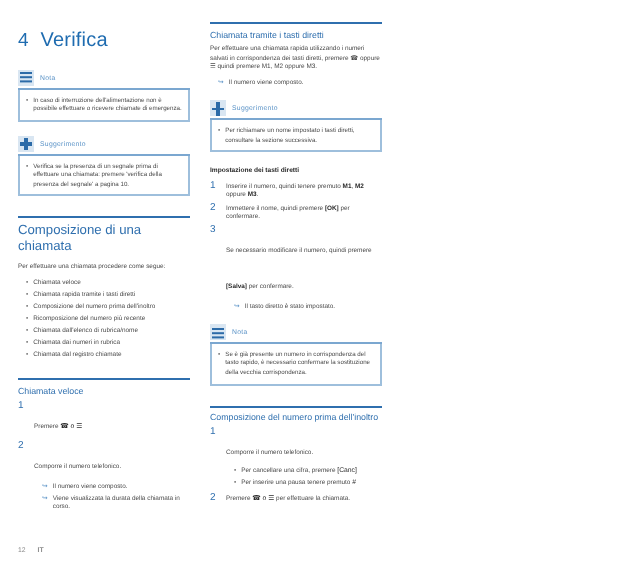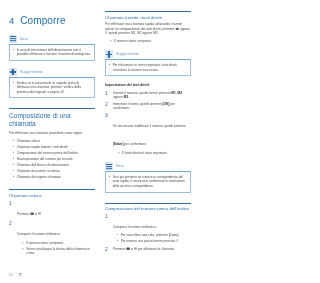--- a/index.html
+++ b/index.html
@@ -266,21 +266,21 @@
 <body>
 
 <div class="page">
 
   <div class="columns">
 
     <div class="col">
 
       <div class="chapter">
         <span class="chapter-num">4</span>
-        <span class="chapter-title">Comporre</span>
+        <span class="chapter-title">Verifica</span>
       </div>
 
       <div class="callout">
         <div class="callout-head">
           <span class="callout-icon note"></span>
           <span class="callout-label">Nota</span>
         </div>
         <div class="callout-body">
           <div class="callout-line">
             <span class="callout-bullet">•</span>

